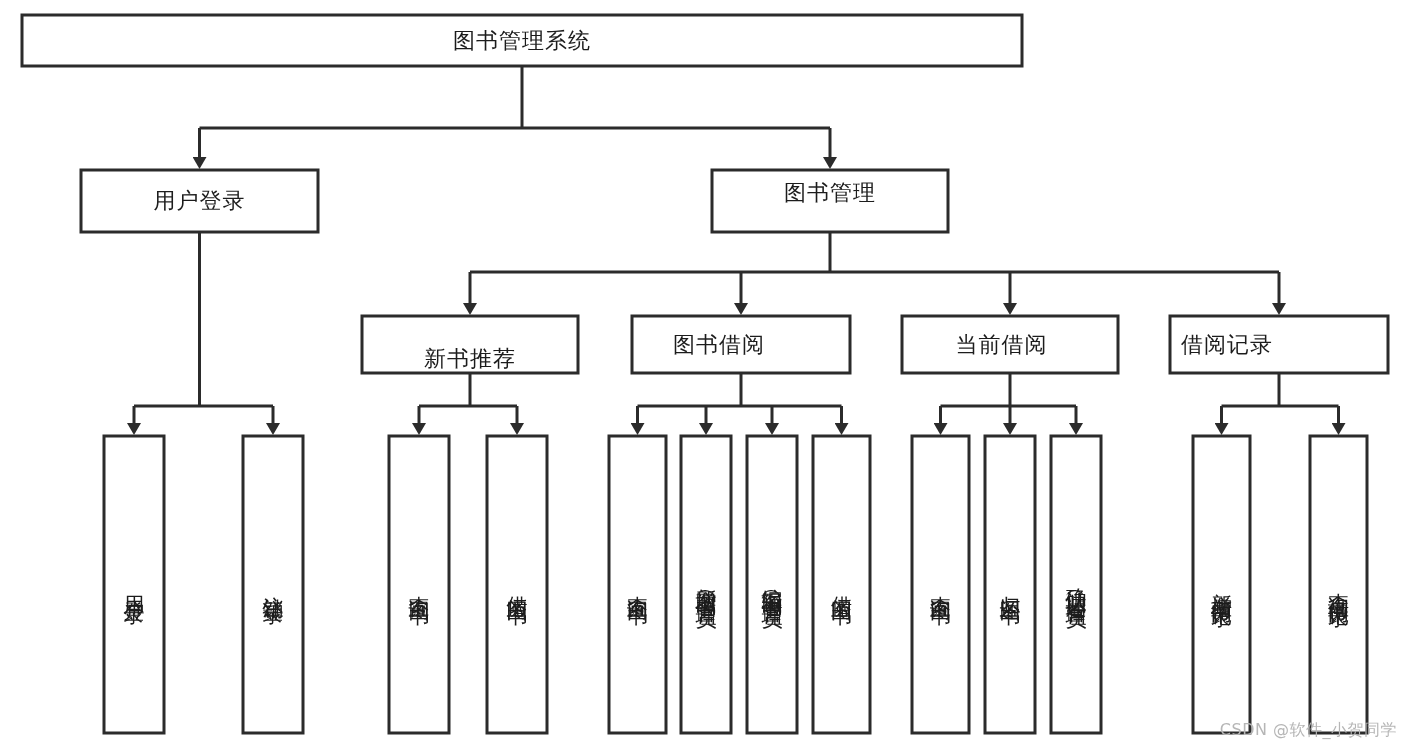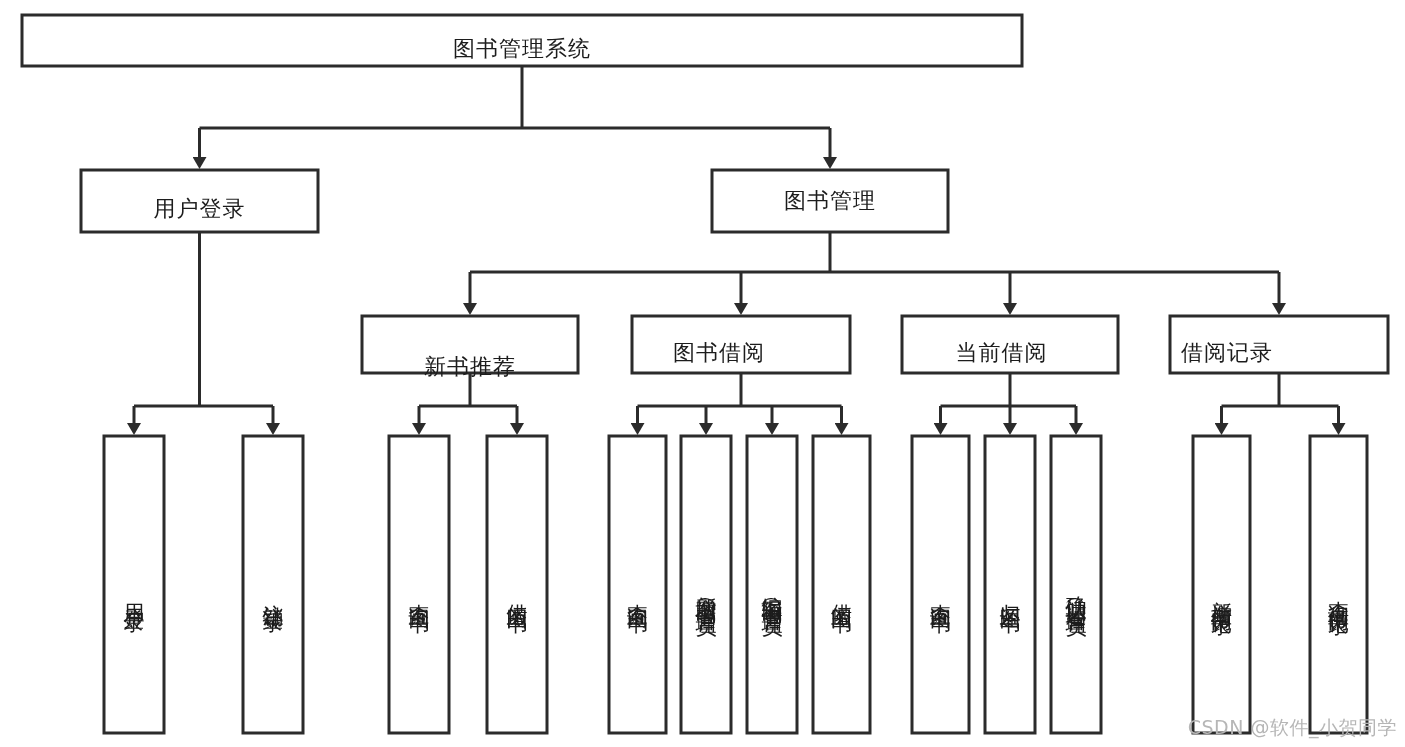--- a/index.html
+++ b/index.html
@@ -39,40 +39,39 @@
   }
   .node-label {
     position: absolute;
     display: flex;
     align-items: center;
     justify-content: center;
     color: #1c1c1c;
     font-family: "DejaVu Sans", "Liberation Sans", sans-serif;
     pointer-events: none;
     white-space: pre;
-    margin-top: 8px;
   }
   .node-label.horizontal {
     font-size: 22px;
     letter-spacing: 1px;
   }
   .node-label.vertical {
     writing-mode: vertical-rl;
     text-orientation: upright;
     font-size: 21px;
     letter-spacing: 3px;
     align-items: center;
     justify-content: center;
     line-height: 1.05;
   }
   .watermark {
     position: absolute;
     right: 8px;
     bottom: 6px;
-    font-size: 19px;
+    font-size: 16px;
     color: #b6b6b6;
     font-family: "DejaVu Sans", "Liberation Sans", sans-serif;
     letter-spacing: 0.5px;
     white-space: pre;
   }
 </style>
 </head>
 <body>
 
 <div id="diagram-root">

